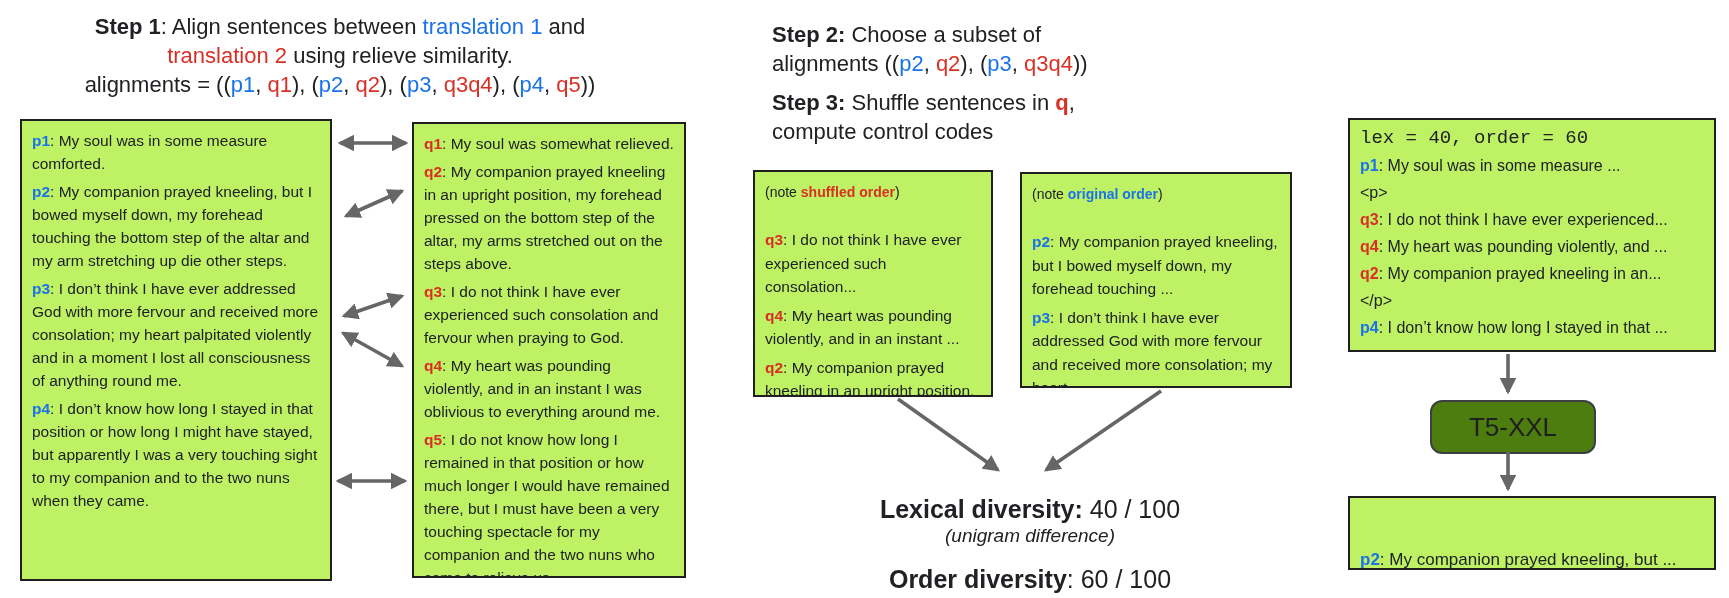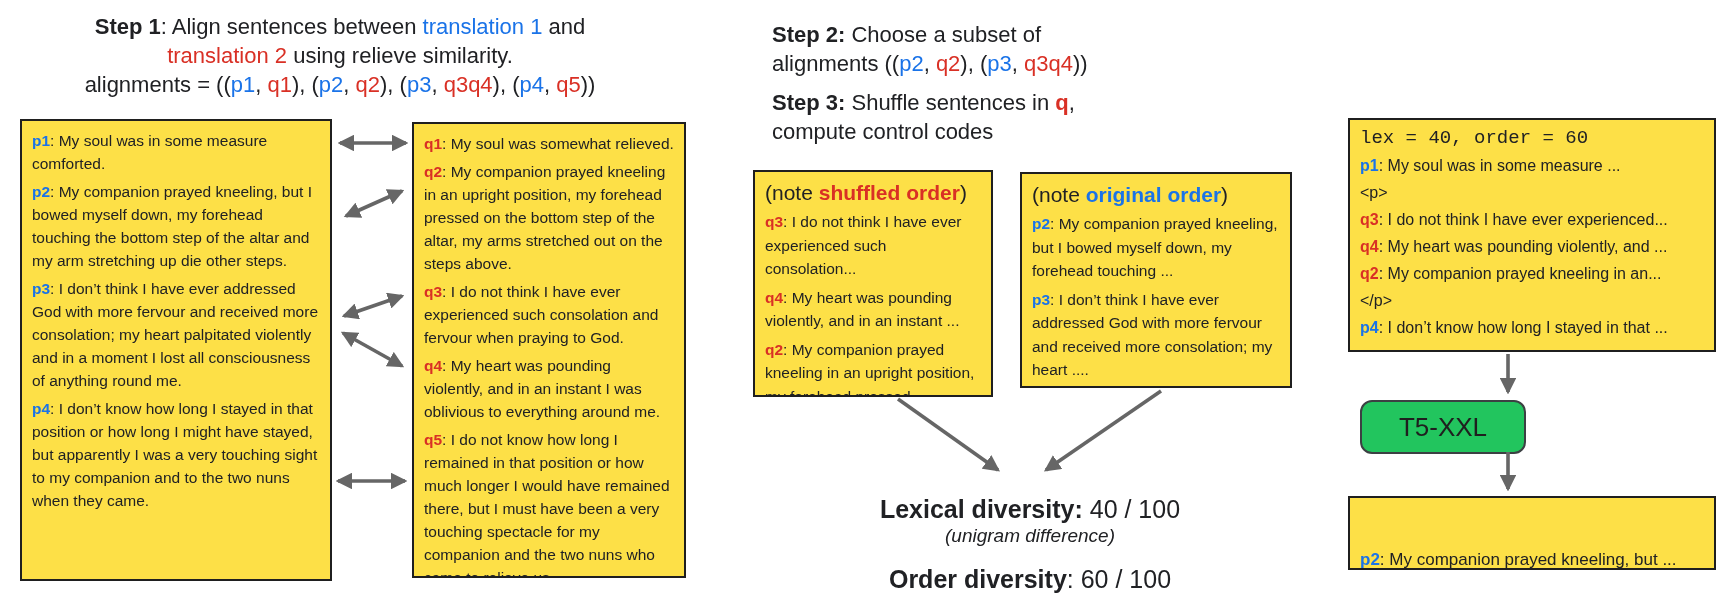--- a/index.html
+++ b/index.html
@@ -4,32 +4,32 @@
 <style>
   html,body{margin:0;padding:0;background:#fff;}
   .canvas{position:relative;width:1729px;height:598px;background:#fff;
           font-family:"Liberation Sans",sans-serif;color:#202124;overflow:hidden;}
   .abs{position:absolute;}
   .hdr{font-size:22px;line-height:29px;}
   .blue{color:#1a73e8;}
   .red{color:#d93025;}
   .bold{font-weight:700;}
   .it{font-style:italic;}
-  .box{position:absolute;border:2px solid #1f1f1f;background:#fde047;box-sizing:border-box;
+  .box{position:absolute;border:2px solid #1f1f1f;background:#bef264;box-sizing:border-box;
        padding:8px 10px;overflow:hidden;}
   .stext{font-size:15.5px;line-height:23px;}
   .item{margin-bottom:5px;}
   .lbl{font-weight:700;}
-  .mtitle{font-size:21px;line-height:25px;margin-bottom:5px;}
+  .mtitle{font-size:14px;line-height:25px;margin-bottom:23px;}
   .mtext{font-size:15.5px;line-height:23.5px;}
   .ioline{font-size:16px;line-height:27px;white-space:nowrap;}
   .ioline.big{font-size:19px;font-family:Liberation Mono, monospace;}
   .outline{font-size:17px;line-height:31px;white-space:nowrap;margin-top:41px;}
-  .t5box{position:absolute;left:1360px;top:400px;width:162px;height:50px;
-         background:#22c55e;border:2px solid #3c4043;border-radius:12px;
+  .t5box{position:absolute;left:1430px;top:400px;width:162px;height:50px;
+         background:#4d7c0f;border:2px solid #3c4043;border-radius:12px;
          display:flex;align-items:center;justify-content:center;
          font-size:26px;color:#1f1f1f;}
   .divline1{font-size:25px;line-height:27px;margin-top:18px;}
   .divline2{font-size:19px;line-height:25px;}
   svg.overlay{position:absolute;left:0;top:0;pointer-events:none;}
 </style>
 </head>
 <body>
 
 <div class="canvas">

